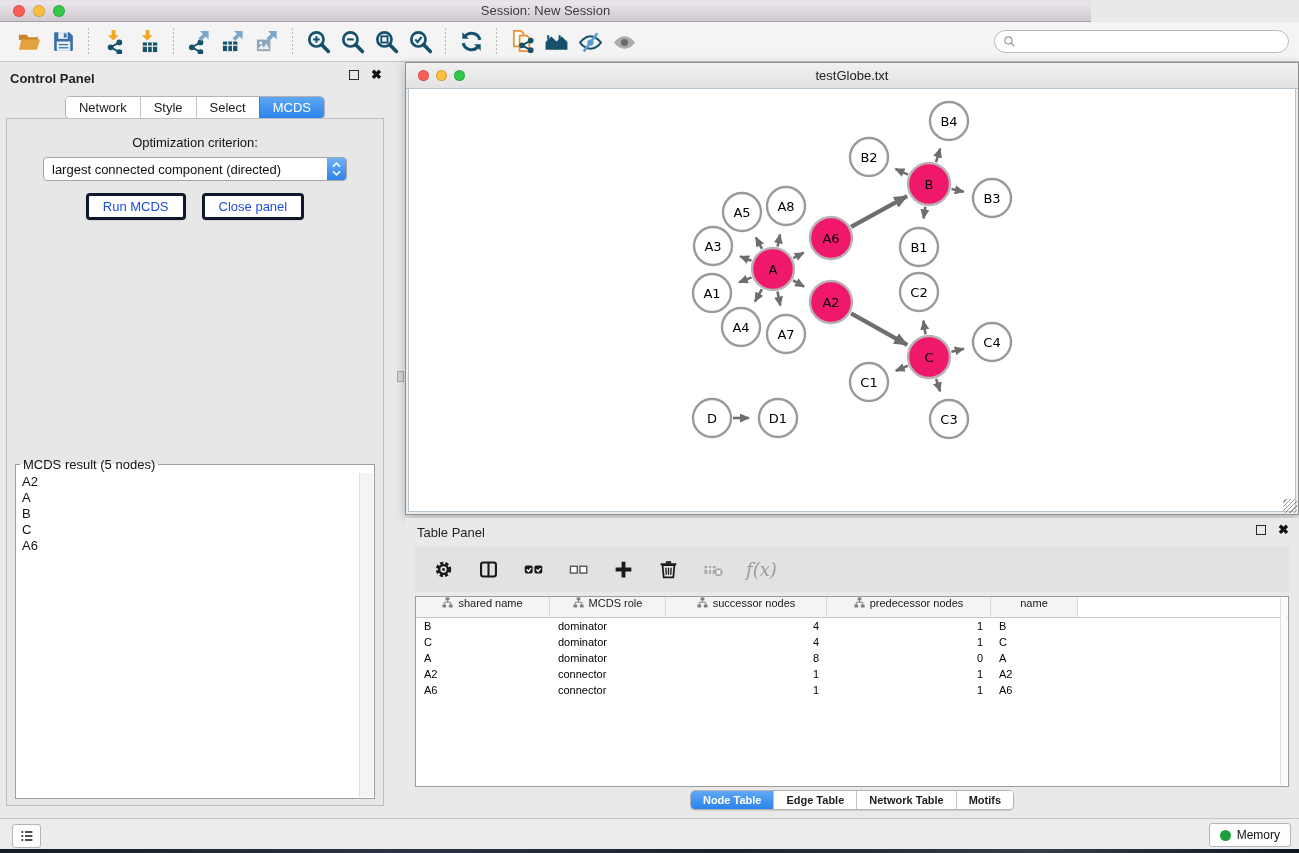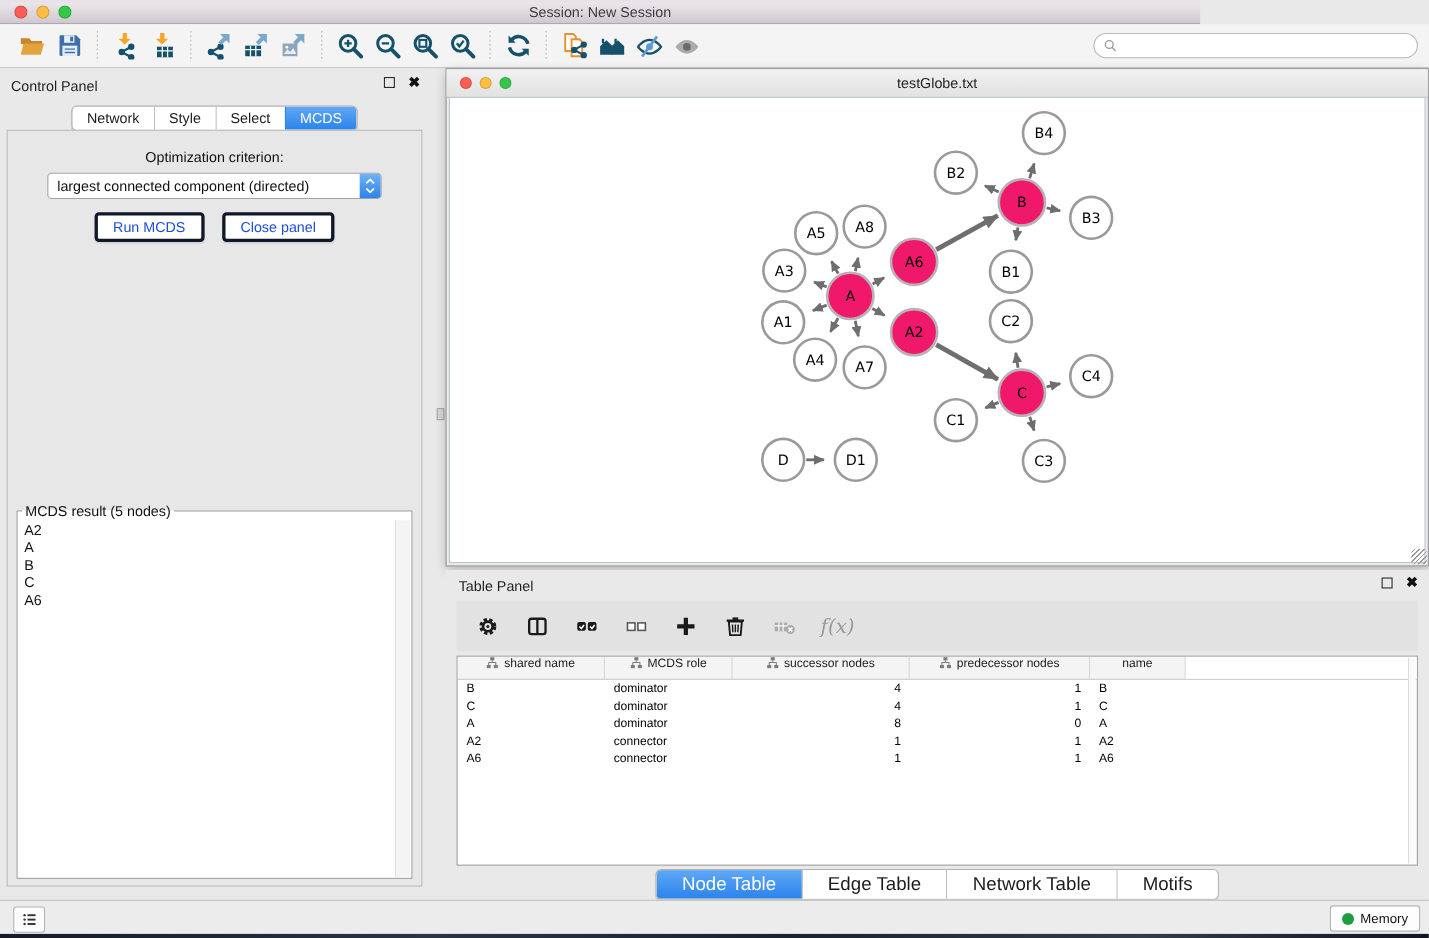--- a/index.html
+++ b/index.html
@@ -27,21 +27,21 @@
   .tb-sep{width:1px;height:28px;margin:0 8px;
     background-image:linear-gradient(#b5b5b5 50%,transparent 50%);background-size:1px 4px;}
   .searchbox{position:absolute;right:10px;top:8px;width:295px;height:23px;background:#fff;
     border:1px solid #b9b9b9;border-radius:12px;display:flex;align-items:center;padding-left:8px;box-sizing:border-box;}
   .searchbox svg{width:13px;height:13px;}
   .searchbox input{border:none;outline:none;flex:1;font-size:12px;background:transparent;padding:0 8px 0 4px;}
 
   
   .control-panel{left:0;top:62px;width:390px;height:756px;background:#e9e9e9;}
   .cp-header{position:absolute;left:0;top:0;right:0;height:32px;}
-  .cp-title{position:absolute;left:10px;top:9px;font-size:13px;color:#1f1f1f;}
+  .cp-title{position:absolute;left:10px;top:9px;font-size:13px;color:#1f1f1f;font-weight:bold;}
   .float-btn{width:10px;height:10px;border:1.5px solid #2b2b2b;display:inline-block;box-sizing:border-box;}
   .close-x{font-size:13px;color:#111;font-weight:bold;line-height:10px;}
   .cp-icons{position:absolute;right:8px;top:8px;display:flex;gap:12px;align-items:center;}
   .tabrow{position:absolute;top:34px;left:0;right:0;display:flex;justify-content:center;}
   .tabgroup{display:inline-flex;border:1px solid #b2b2b2;border-radius:5px;overflow:hidden;background:#fff;
     box-shadow:0 1px 1px rgba(0,0,0,.12);}
   .tab{padding:3px 13px;font-size:13px;color:#1c1c1c;background:#fff;border-left:1px solid #c2c2c2;}
   .tab:first-child{border-left:none;}
   .tab.active{background:linear-gradient(#5fa8f5,#2b83ec);color:#fff;border-left-color:#2b83ec;}
   .cp-content{position:absolute;left:6px;right:6px;top:56px;bottom:12px;
@@ -95,21 +95,21 @@
   .dt-grid{display:grid;grid-template-columns:134px 116px 161px 164px 87px 1fr;}
   .dt-head{background:#f4f4f4;border-bottom:1px solid #c9c9c9;}
   .dt-hcell{height:20px;display:flex;justify-content:center;gap:5px;
     font-size:11px;color:#1a1a1a;border-right:1px solid #d8d8d8;box-sizing:border-box;}
   .dt-hcell:last-child{border-right:none;background:#fff;}
   .dt-hcell svg{width:11px;height:11px;}
   .dt-cell{height:16px;line-height:16px;font-size:11px;color:#000;padding:0 8px;box-sizing:border-box;
     white-space:nowrap;overflow:hidden;}
   .dt-cell.num{text-align:right;}
   .tp-tabs{position:absolute;left:0;right:0;top:272px;display:flex;justify-content:center;}
-  .tp-tabs .tab{font-size:17px;padding:3px 23px;}
+  .tp-tabs .tab{font-size:11px;padding:3px 12px;font-weight:bold;}
 
   
   .status-bar{left:0;top:818px;width:1299px;height:31px;background:#ececec;border-top:1px solid #c4c4c4;box-sizing:border-box;}
   .list-btn{position:absolute;left:12px;top:5px;width:27px;height:22px;background:#fdfdfd;border:1px solid #b5b5b5;
     border-radius:3px;display:flex;align-items:center;justify-content:center;}
   .list-btn svg{width:16px;height:16px;}
   .memory-btn{position:absolute;right:8px;top:4px;height:22px;background:#fdfdfd;border:1px solid #b5b5b5;
     border-radius:3px;display:flex;align-items:center;gap:6px;padding:0 10px;font-size:12px;color:#111;}
   .mem-dot{width:11px;height:11px;border-radius:50%;background:#1f9e3e;}
   .desktop-strip{left:0;top:849px;width:1299px;height:4px;

